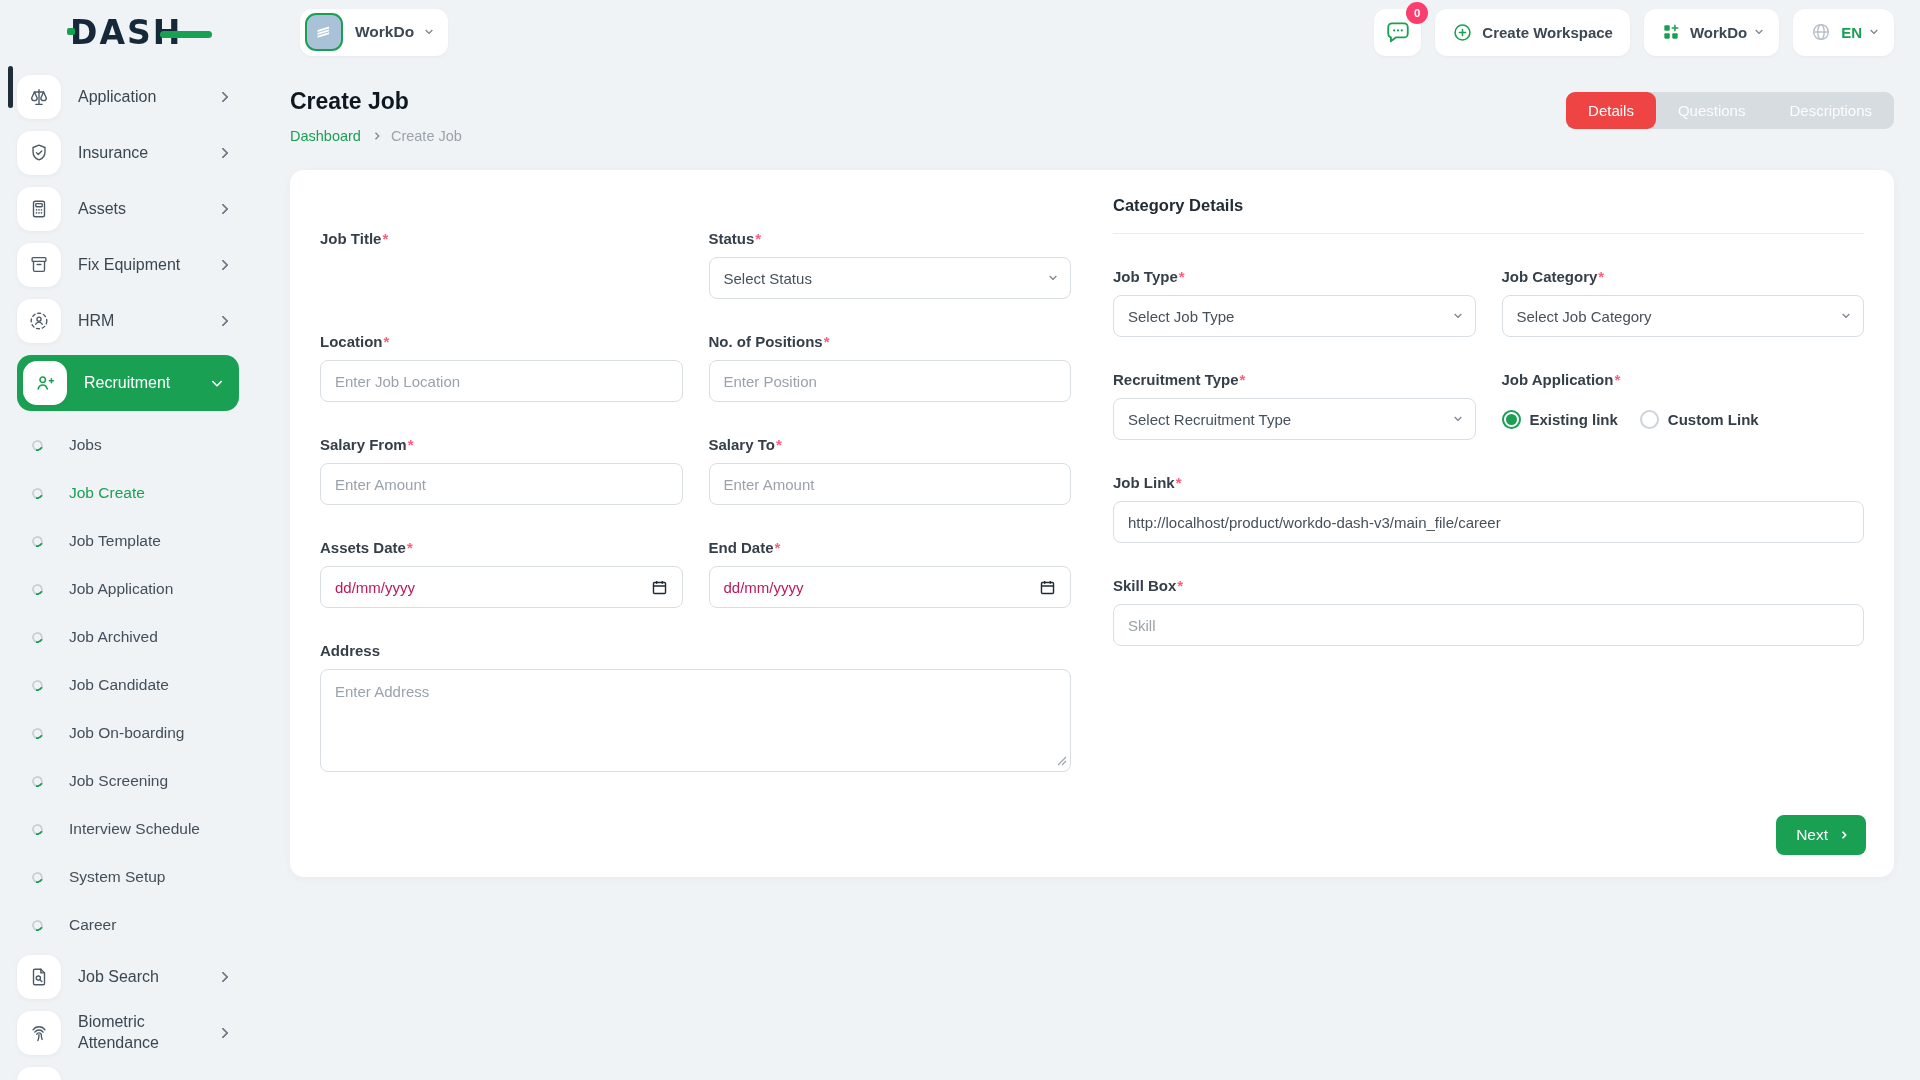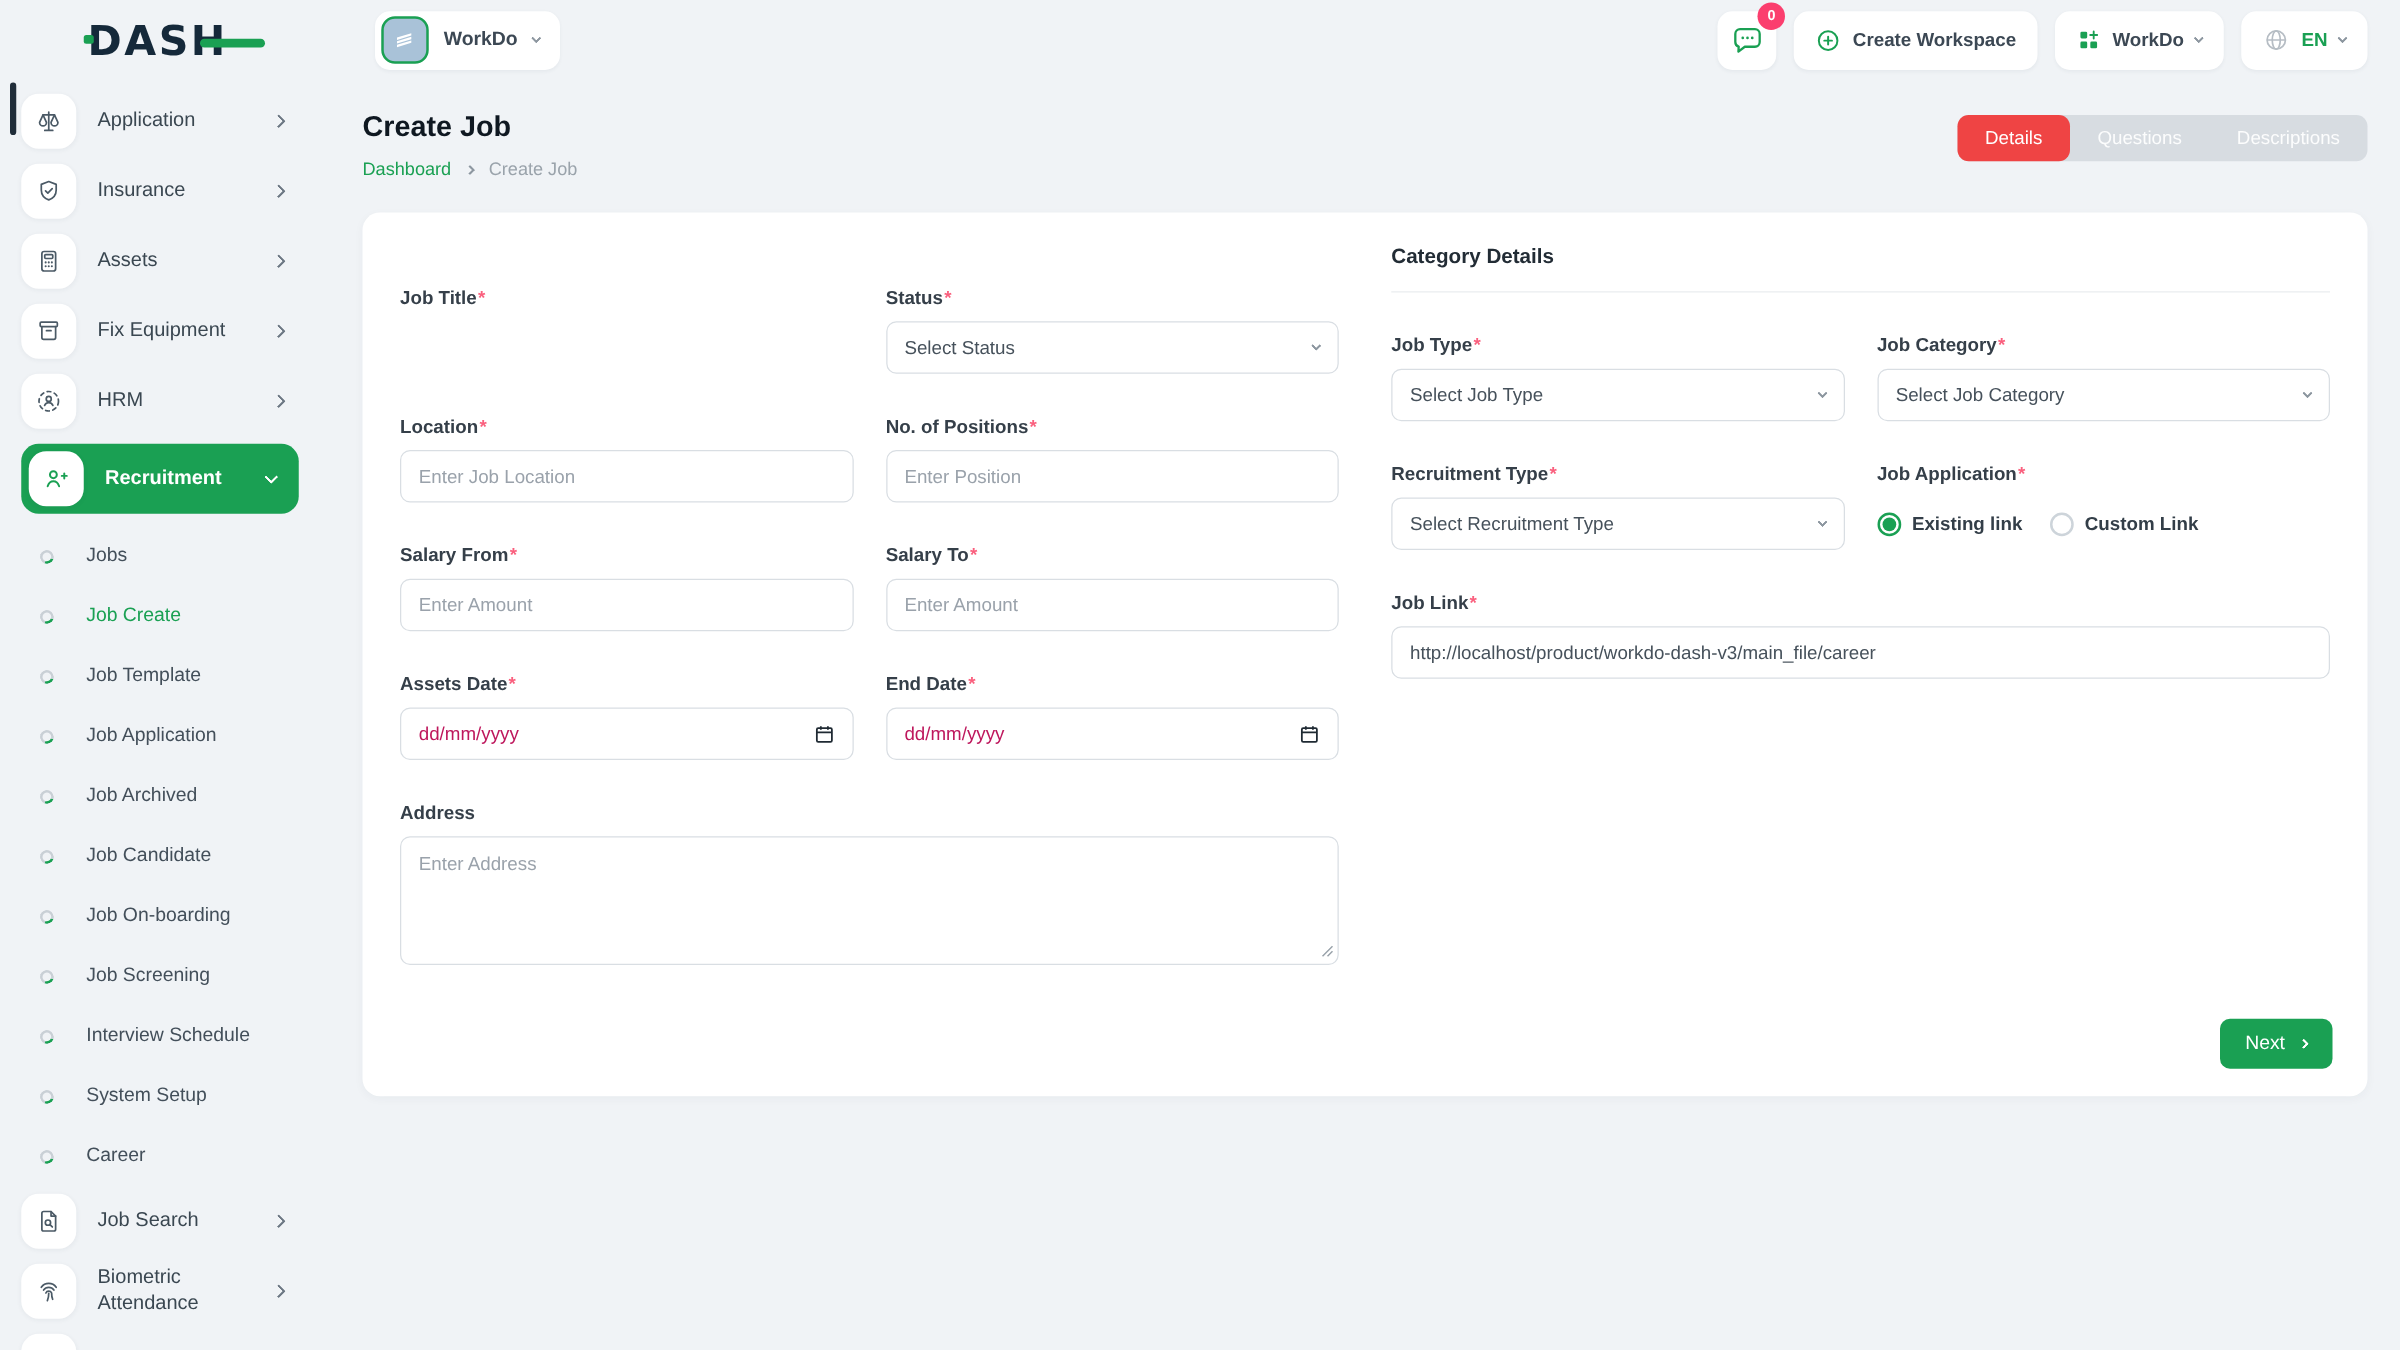--- a/index.html
+++ b/index.html
@@ -38,21 +38,21 @@
   .layout { display: flex; position: relative; height: 1020px; }
   .scroll-thumb { position: absolute; left: 8px; top: 6px; width: 5px; height: 42px; background: #202d39; border-radius: 3px; }
   
   .sidebar { width: 245px; padding: 15px 0 0 17px; flex-shrink: 0; }
   .nav-item { display: flex; align-items: center; gap: 17px; margin-bottom: 12px; cursor: pointer; width: 222px; }
   .icon-card { width: 44px; height: 44px; background: #fff; border-radius: 14px; flex-shrink: 0;
     display: flex; align-items: center; justify-content: center; box-shadow: 0 1px 4px rgba(30,50,70,.06); }
   .nav-label { font-size: 16px; color: #3a4751; }
   .nav-item .chev { margin-left: auto; margin-right: 12px; }
   .nav-item.active { background: #1aa053; border-radius: 14px; padding: 6px; margin-bottom: 10px; width: 222px; }
-  .nav-item.active .nav-label { color: #fff; font-weight: 700; }
+  .nav-item.active .nav-label { color: #fff; font-weight: 400; }
   .nav-item.two-line .nav-label { width: 118px; line-height: 1.3; }
   .nav-sub { display: flex; align-items: center; gap: 26px; height: 48px; padding-left: 15px; cursor: pointer; width: 222px; }
   .bullet { width: 11px; height: 11px; border: 2px solid #c9d0d6; border-bottom-color: #1aa053; border-radius: 50%;
     transform: rotate(-25deg); flex-shrink: 0; }
   .sub-label { font-size: 15.5px; color: #434f5a; }
   .nav-sub.active .sub-label { color: #1aa053; }
   .after-subs { margin-top: 6px; }
   
   .main { flex: 1; padding: 28px 26px 0 45px; }
   .page-head { display: flex; justify-content: space-between; align-items: flex-start; }
@@ -467,20 +467,26 @@
             </div>
           </div>
 
           <div class="frow single">
             <div class="fgroup">
               <label class="flabel"><span>Job Link</span><span class="req">*</span></label>
               <input class="field readonly-field" type="text" readonly="" value="http://localhost/product/workdo-dash-v3/main_file/career" style="">
             </div>
           </div>
 
+          <div class="frow single">
+            <div class="fgroup">
+              <label class="flabel"><span>Skill Box</span><span class="req">*</span></label>
+              <input class="field" type="text" placeholder="Skill" style="">
+            </div>
+          </div>
         </section>
       </div>
 
       <button class="next-btn">
         <span>Next</span>
         <span class="chev white sm"></span>
       </button>
     </div>
   </main>
 </div>

